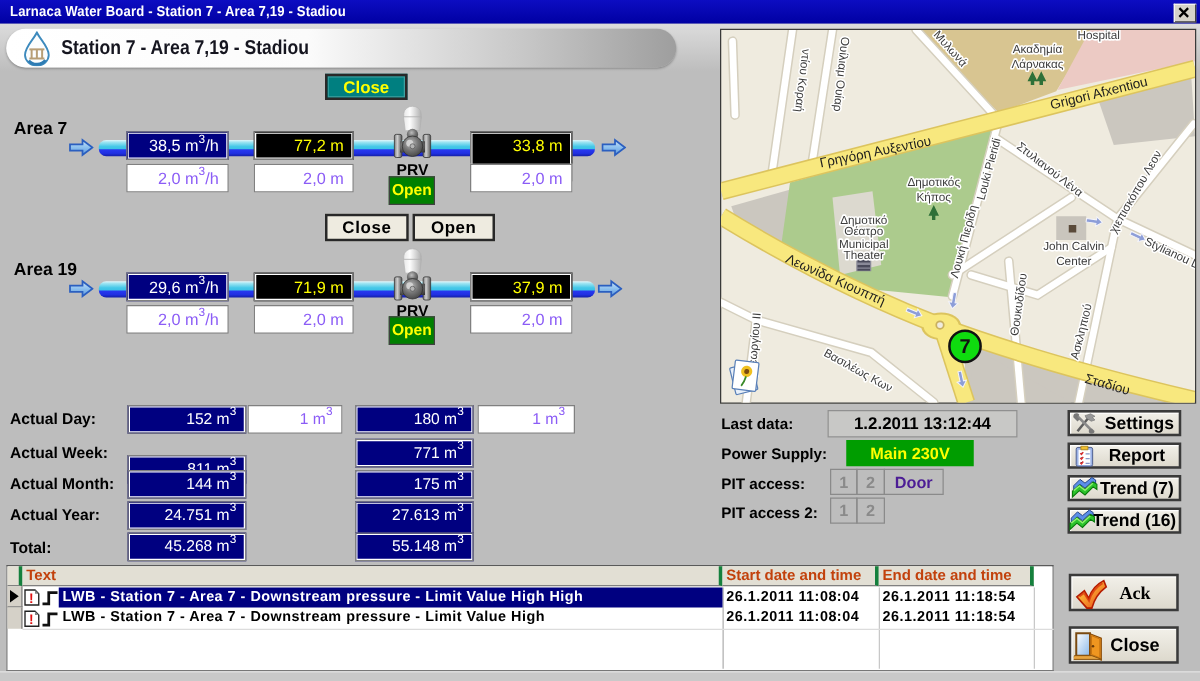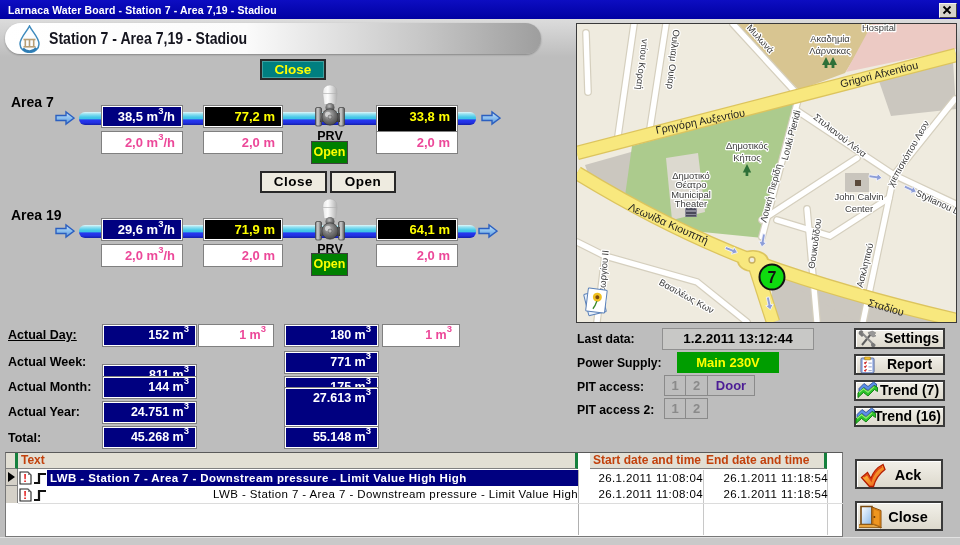--- a/index.html
+++ b/index.html
@@ -7,37 +7,37 @@
 .abs{position:absolute;}
 
 #titlebar{left:0;top:0;width:960px;height:19px;background:linear-gradient(#0d0dc2,#0000a2);}
 #titletext{left:8px;top:3.5px;color:#fff;font-size:11.5px;font-weight:bold;letter-spacing:0.15px;transform:scaleX(0.91);transform-origin:left center;}
 #xbtn{left:939px;top:3px;width:16px;height:13px;background:#d6d3ca;border:1px solid #404040;border-top-color:#f4f2ee;border-left-color:#f4f2ee;}
 
 #band{left:0;top:19px;width:960px;height:38px;background:linear-gradient(#dcdcdc,#bdbdbd);}
 #pill{left:5px;top:23px;width:536px;height:31px;border-radius:16px;background:linear-gradient(90deg,#ffffff 0%,#fbfbfb 45%,#c6c6c6 78%,#9e9e9e 100%);box-shadow:0 1px 2px rgba(0,0,0,0.3);}
 #pilltext{left:49px;top:30px;font-size:16px;font-weight:bold;color:#15151f;transform:scaleX(0.88);transform-origin:left center;}
 
-.vbox{border:1px solid #808080;box-shadow:inset 0 0 0 1px #ffffff;font-weight:bold;font-size:13px;text-align:right;box-sizing:border-box;padding-right:7px;}
+.vbox{border:1px solid #808080;box-shadow:inset 0 0 0 1px #ffffff;font-weight:normal;font-size:13px;text-align:right;box-sizing:border-box;padding-right:7px;}
 .navy{background:#000080;color:#ffffff;}
 .blk{background:#000000;color:#ffff00;}
-.wht{background:#ffffff;color:#ec4899;}
+.wht{background:#ffffff;color:#8b5cf6;}
 sup{font-size:9.5px;vertical-align:super;line-height:0;position:relative;top:-1.5px;}
 
 .pipe{height:13px;border-radius:6px;background:linear-gradient(#e2f7fb 0%,#9ce4f2 14%,#46c8e8 40%,#3cc2e6 54%,#2838f0 60%,#2030e2 82%,#141fa8 100%);}
 
 .btn3d{background:#eeebe0;border:2px solid #282828;font-weight:bold;color:#000;text-align:center;box-sizing:border-box;letter-spacing:0.5px;}
 .tealbtn{background:#007f80;border:2px solid #282828;box-shadow:inset 0 0 0 1px #40a0a0;color:#ffff00;font-weight:bold;text-align:center;box-sizing:border-box;}
 .greenbox{background:#008000;border:1px solid #404040;color:#ffff00;font-weight:bold;text-align:center;box-sizing:border-box;letter-spacing:0;}
 .sidebtn{background:linear-gradient(#f2f0e9,#ddd9cd);border:2px solid #3a3a3a;box-shadow:inset 1px 1px 0 #fff;font-weight:bold;color:#000;box-sizing:border-box;}
 .lbl{font-weight:bold;font-size:12.2px;color:#000;}
 
 #alarm{left:5px;top:452px;width:838px;height:85px;background:#ffffff;border:1px solid #787878;border-top-color:#5a5a5a;box-sizing:border-box;}
 .ahead{background:#e2dfd4;border-right:3px solid #15803d;border-bottom:1px solid #808080;font-weight:bold;font-size:12px;box-sizing:border-box;padding:0 3px;color:#c2410c;}
-.acell{font-weight:normal;font-size:11.5px;white-space:nowrap;overflow:hidden;box-sizing:border-box;letter-spacing:0.4px;text-align:right;}
+.acell{font-weight:bold;font-size:11.5px;white-space:nowrap;overflow:hidden;box-sizing:border-box;letter-spacing:0.4px;}
 </style>
 </head>
 <body>
 <div class="abs" id="titlebar"></div>
 <div class="abs" id="titletext">Larnaca Water Board - Station 7 - Area 7,19 - Stadiou</div>
 <div class="abs" id="xbtn">
     <svg width="14" height="12" viewBox="0 0 14 12" style="position:absolute;left:0;top:0;">
       <path d="M3.5,2.5 L10.5,9.5 M10.5,2.5 L3.5,9.5" stroke="#000" stroke-width="1.8"></path>
     </svg>
   </div>
@@ -114,53 +114,53 @@
 <div class="abs lbl" style="left:11px;top:207px;font-size:14px;">Area 19</div>
 <svg class="abs" style="left:55px;top:223px;" width="20" height="16" viewBox="0 0 20 16">
     <path d="M1 5.5 h10 V2 L19 8 L11 14 V10.5 H1 Z" fill="url(#arrg)" stroke="#2b5fc0" stroke-width="1.4"></path>
   </svg>
 <svg class="abs" style="left:478px;top:223px;" width="20" height="16" viewBox="0 0 20 16">
     <path d="M1 5.5 h10 V2 L19 8 L11 14 V10.5 H1 Z" fill="url(#arrg)" stroke="#2b5fc0" stroke-width="1.4"></path>
   </svg>
 <div class="abs pipe" style="left:79px;top:225px;width:397px;"></div>
 <div class="abs vbox navy" style="left:101px;top:218px;width:82px;height:23px;line-height:21px;">29,6 m<sup>3</sup>/h</div>
 <div class="abs vbox blk" style="left:203px;top:218px;width:80px;height:23px;line-height:21px;">71,9 m</div>
-<div class="abs vbox blk" style="left:376px;top:218px;width:82px;height:23px;line-height:21px;">64,1 m</div>
+<div class="abs vbox blk" style="left:376px;top:218px;width:82px;height:23px;line-height:21px;">37,9 m</div>
 <div class="abs vbox wht" style="left:101px;top:244px;width:82px;height:23px;line-height:21px;">2,0 m<sup>3</sup>/h</div>
 <div class="abs vbox wht" style="left:203px;top:244px;width:80px;height:23px;line-height:21px;">2,0 m</div>
 <div class="abs vbox wht" style="left:376px;top:244px;width:82px;height:23px;line-height:21px;">2,0 m</div>
 <svg class="abs" style="left:310px;top:198px;" width="40" height="48" viewBox="0 0 40 48">
  <path d="M13 7 a7 6 0 0 1 14 0 v2.5 h-14 z" fill="url(#vg1)" stroke="#b0b0b0" stroke-width="0.5"></path>
  <path d="M12.8 9.5 h14.4 l-1.4 11 h-11.6 z" fill="url(#vg1)" stroke="#b0b0b0" stroke-width="0.5"></path>
  <circle cx="20" cy="23.5" r="4.5" fill="url(#vg3)"></circle>
  <rect x="5.5" y="23.5" width="6" height="18.5" rx="1.5" fill="url(#vg2)" stroke="#3e3e3e" stroke-width="0.7"></rect>
  <rect x="28.5" y="23.5" width="6" height="18.5" rx="1.5" fill="url(#vg2)" stroke="#3e3e3e" stroke-width="0.7"></rect>
  <rect x="10" y="29" width="20" height="9" fill="url(#vg3)"></rect>
  <circle cx="20" cy="33" r="8.2" fill="url(#vg3)" stroke="#2e2e2e" stroke-width="0.6"></circle>
  <circle cx="17.8" cy="30.5" r="2.8" fill="#d6d6d6" opacity="0.9"></circle>
  <circle cx="20" cy="33" r="2" fill="#b4b4b4" stroke="#4a4a4a" stroke-width="0.5"></circle>
 </svg>
 <div class="abs lbl" style="left:310px;top:242px;width:40px;text-align:center;font-size:12.5px;">PRV</div>
 <div class="abs greenbox" style="left:311px;top:253px;width:37px;height:23px;font-size:12.5px;line-height:21px;">Open</div>
 
-<div class="abs lbl" style="left:8px;top:328px;font-size:12.5px;text-decoration:underline;">Actual Day:</div>
+<div class="abs lbl" style="left:8px;top:328px;font-size:12.5px;">Actual Day:</div>
 <div class="abs lbl" style="left:8px;top:355px;font-size:12.5px;text-align:center;">Actual Week:</div>
 <div class="abs lbl" style="left:8px;top:380px;font-size:12.5px;">Actual Month:</div>
 <div class="abs lbl" style="left:8px;top:405px;font-size:12.5px;">Actual Year:</div>
 <div class="abs lbl" style="left:8px;top:431px;font-size:12.5px;">Total:</div>
 <div class="abs vbox navy" style="left:102px;top:324px;width:95px;height:23px;line-height:21px;font-size:12.5px;">152 m<sup>3</sup></div>
 <div class="abs vbox wht" style="left:198px;top:324px;width:76px;height:23px;line-height:21px;font-size:12.5px;">1 m<sup>3</sup></div>
 <div class="abs vbox navy" style="left:284px;top:324px;width:95px;height:23px;line-height:21px;font-size:12.5px;">180 m<sup>3</sup></div>
 <div class="abs vbox wht" style="left:382px;top:324px;width:78px;height:23px;line-height:21px;font-size:12.5px;">1 m<sup>3</sup></div>
 <div class="abs vbox navy" style="left:102px;top:364px;width:95px;height:23px;line-height:21px;font-size:12.5px;padding-left:20px;">811 m<sup>3</sup></div>
 <div class="abs vbox navy" style="left:284px;top:351px;width:95px;height:23px;line-height:21px;font-size:12.5px;">771 m<sup>3</sup></div>
 <div class="abs vbox navy" style="left:102px;top:376px;width:95px;height:23px;line-height:21px;font-size:12.5px;">144 m<sup>3</sup></div>
 <div class="abs vbox navy" style="left:284px;top:376px;width:95px;height:23px;line-height:21px;font-size:12.5px;">175 m<sup>3</sup></div>
 <div class="abs vbox navy" style="left:102px;top:401px;width:95px;height:23px;line-height:21px;font-size:12.5px;">24.751 m<sup>3</sup></div>
-<div class="abs vbox navy" style="left:284px;top:387px;width:95px;height:40px;line-height:21px;font-size:12.5px;">27.613 m<sup>3</sup></div>
+<div class="abs vbox navy" style="left:284px;top:401px;width:95px;height:40px;line-height:21px;font-size:12.5px;">27.613 m<sup>3</sup></div>
 <div class="abs vbox navy" style="left:102px;top:426px;width:95px;height:23px;line-height:21px;font-size:12.5px;">45.268 m<sup>3</sup></div>
 <div class="abs vbox navy" style="left:284px;top:426px;width:95px;height:23px;line-height:21px;font-size:12.5px;">55.148 m<sup>3</sup></div>
 
 <div class="abs lbl" style="left:577px;top:332px;">Last data:</div>
 <div class="abs" style="left:662px;top:328px;width:152px;height:22px;background:#c8c8c6;border:1px solid #909090;box-sizing:border-box;text-align:center;font-weight:bold;font-size:13.5px;line-height:20px;">1.2.2011 13:12:44</div>
 <div class="abs lbl" style="left:577px;top:356px;">Power Supply:</div>
 <div class="abs greenbox" style="left:662px;top:352px;width:102px;height:21px;font-size:13px;line-height:21px;border:none;background:#009d00;margin-left:15px;">Main 230V</div>
 <div class="abs lbl" style="left:577px;top:380px;">PIT access:</div>
 <div class="abs" style="left:664px;top:375px;width:22px;height:21px;border:1px solid #8a8a8a;box-sizing:border-box;text-align:center;font-weight:bold;font-size:13px;line-height:19px;color:#8a8a8a;">1</div>
 <div class="abs" style="left:685px;top:375px;width:23px;height:21px;border:1px solid #8a8a8a;box-sizing:border-box;text-align:center;font-weight:bold;font-size:13px;line-height:19px;color:#8a8a8a;">2</div>
@@ -207,21 +207,21 @@
 </svg>
 
 <div class="abs" id="alarm"></div>
 <div class="abs" style="left:0;top:537px;width:960px;height:8px;background:#c9c9c9;border-top:1px solid #e2e2e2;box-sizing:border-box;"></div>
 <div class="abs" style="left:703px;top:470px;width:1px;height:65px;background:#c8c8c8;"></div>
 <div class="abs" style="left:827px;top:470px;width:1px;height:65px;background:#c8c8c8;"></div>
 <div class="abs" style="left:578px;top:470px;width:1px;height:65px;background:#b0b0b0;"></div>
 <div class="abs" style="left:18px;top:502.5px;width:825px;height:1px;background:#dcdcdc;"></div>
 <div class="abs ahead" style="left:6px;top:453px;width:12px;height:16px;"></div>
 <div class="abs ahead" style="left:18px;top:453px;width:560px;height:16px;line-height:15px;">Text</div>
-<div class="abs ahead" style="left:578px;top:453px;width:125px;height:16px;line-height:15px;margin-left:12px;">Start date and time</div>
+<div class="abs ahead" style="left:578px;top:453px;width:125px;height:16px;line-height:15px;">Start date and time</div>
 <div class="abs ahead" style="left:703px;top:453px;width:124px;height:16px;line-height:15px;">End date and time</div>
 <div class="abs" style="left:6px;top:469px;width:12px;height:17px;background:#d5d1c8;border-right:1px solid #808080;border-bottom:1px solid #808080;box-sizing:border-box;">
     <span style="position:absolute;left:2px;top:3px;width:0;height:0;border-left:7px solid #000;border-top:5.5px solid transparent;border-bottom:5.5px solid transparent;"></span>
   </div>
 <svg class="abs" style="left:19px;top:471px;" width="28" height="14" viewBox="0 0 28 14">
  <path d="M1,1 h8 l3,3 v9 h-11 z" fill="#ffffff" stroke="#222" stroke-width="1.1"></path>
  <path d="M9,1 l3,3 h-3 z" fill="#888"></path>
  <text x="6" y="11" text-anchor="middle" font-size="11px" font-weight="bold" fill="#e01010" font-family="Liberation Sans">!</text>
  <path d="M15,12 h5 v-9 h7" stroke="#111" stroke-width="2.2" fill="none"></path>
 </svg>
@@ -232,21 +232,21 @@
 <svg class="abs" style="left:19px;top:488px;" width="28" height="14" viewBox="0 0 28 14">
  <path d="M1,1 h8 l3,3 v9 h-11 z" fill="#ffffff" stroke="#222" stroke-width="1.1"></path>
  <path d="M9,1 l3,3 h-3 z" fill="#888"></path>
  <text x="6" y="11" text-anchor="middle" font-size="11px" font-weight="bold" fill="#e01010" font-family="Liberation Sans">!</text>
  <path d="M15,12 h5 v-9 h7" stroke="#111" stroke-width="2.2" fill="none"></path>
 </svg>
 <div class="abs acell" style="left:50px;top:486px;width:528px;line-height:16px;">LWB - Station 7 - Area 7 - Downstream pressure - Limit Value High</div>
 <div class="abs acell" style="left:581px;top:486px;width:122px;line-height:16px;">26.1.2011 11:08:04</div>
 <div class="abs acell" style="left:706px;top:486px;width:122px;line-height:16px;">26.1.2011 11:18:54</div>
 
-<div class="abs sidebtn" style="left:855px;top:459px;width:88px;height:30px;font-size:14.5px;line-height:28px;text-align:center;padding-left:18px;">Ack</div>
+<div class="abs sidebtn" style="left:855px;top:459px;width:88px;height:30px;font-size:14.5px;line-height:28px;text-align:center;padding-left:18px;font-family:Liberation Serif, serif;">Ack</div>
 <div class="abs sidebtn" style="left:855px;top:501px;width:88px;height:30px;font-size:14.5px;line-height:28px;text-align:center;padding-left:18px;">Close</div>
 <svg class="abs" style="left:859px;top:463px;" width="29" height="25" viewBox="0 0 29 25">
  <defs>
       <linearGradient id="ackg" x1="0" y1="0" x2="1" y2="1">
         <stop offset="0" stop-color="#ffd84e"></stop>
         <stop offset="0.45" stop-color="#f8a030"></stop>
         <stop offset="1" stop-color="#e43c10"></stop>
       </linearGradient>
     </defs>
  <path d="M2.5,14.5 L8.5,9.5 L12,15.5 C14,9 18,4.5 24,1.5 L26,6.5 C20.5,10.5 16.5,16 14.5,23.5 L10.5,23.5 Z" fill="url(#ackg)" stroke="#b41c00" stroke-width="1.3"></path>

